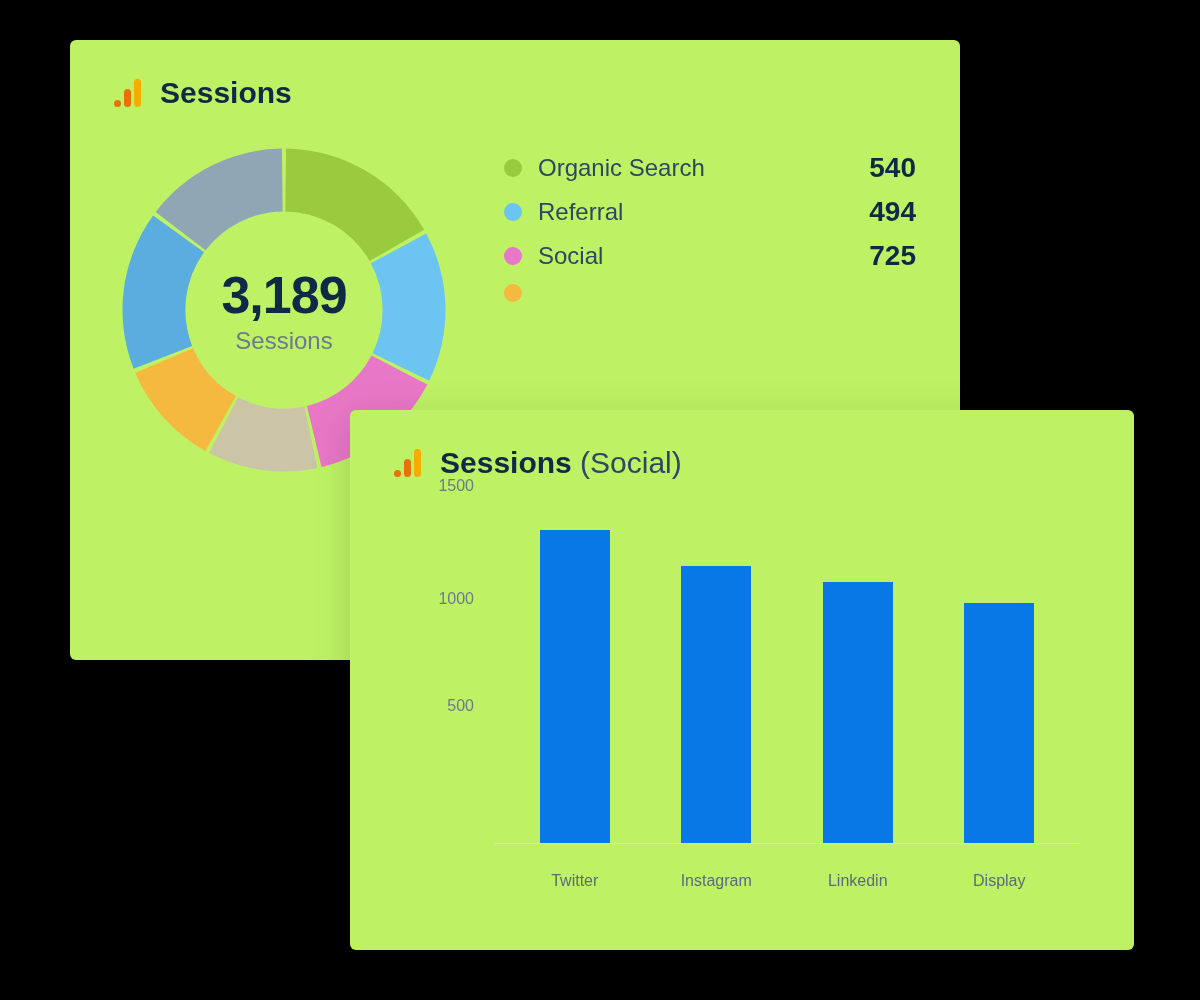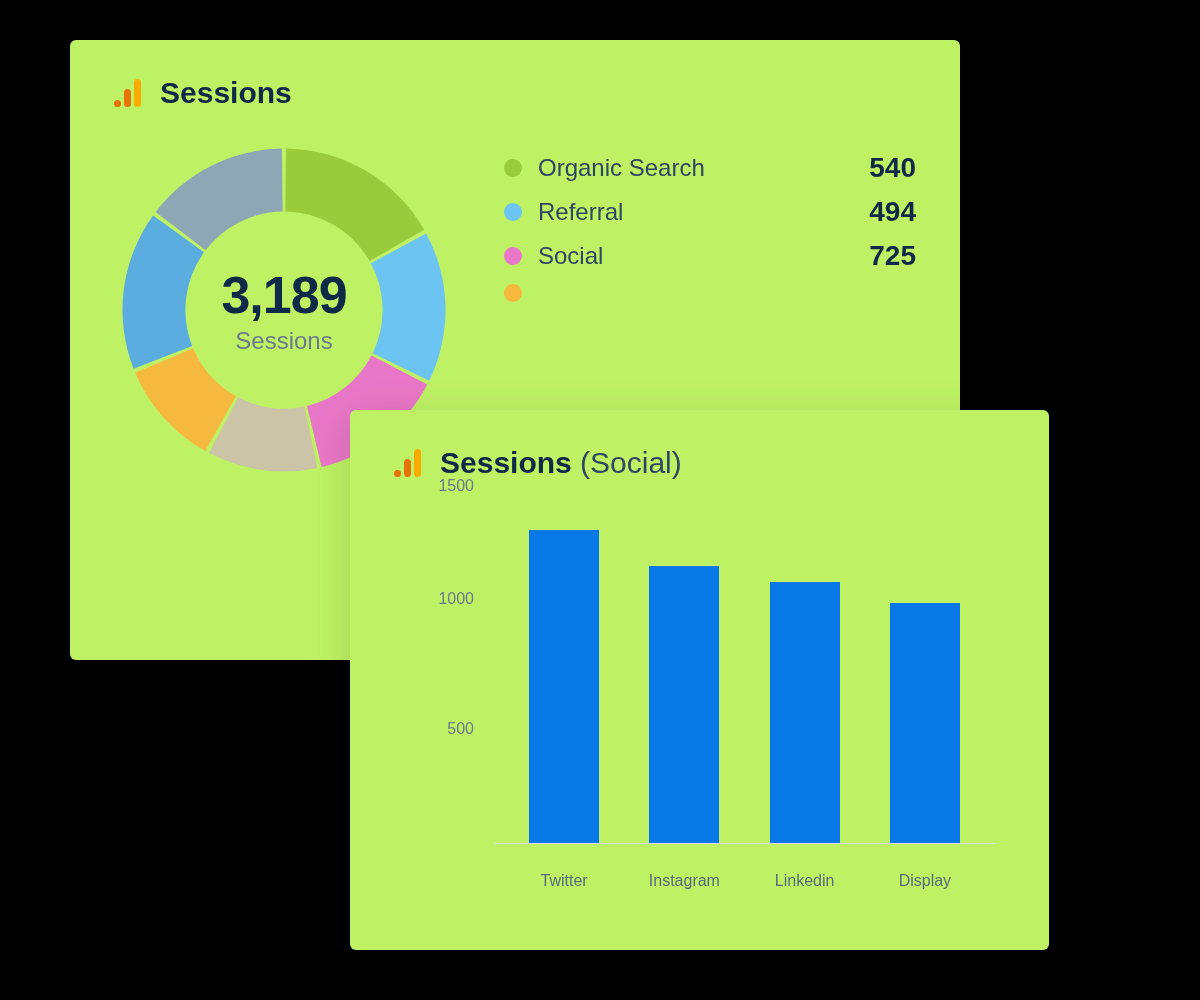--- a/index.html
+++ b/index.html
@@ -20,21 +20,21 @@
   .card-sessions {
     left: 70px;
     top: 40px;
     width: 890px;
     height: 620px;
     padding: 36px 44px;
   }
   .card-social {
     left: 350px;
     top: 410px;
-    width: 699px;
+    width: 784px;
     height: 540px;
     padding: 36px 44px 20px 44px;
   }
   .card-header {
     display: flex;
     align-items: center;
     gap: 18px;
     margin-bottom: 24px;
   }
   .ga-icon {
@@ -252,21 +252,21 @@
       <span class="dot"></span>
         <span class="bar-m"></span>
         <span class="bar-t"></span>
     </div>
     <div class="card-title">
       <span>Sessions</span><span class="thin"> (Social)</span>
     </div>
   </div>
   <div class="bar-chart">
     <div class="y-axis" id="y-axis">
-        <div class="y-tick" style="bottom: 97px; top: auto;">500</div>
+        <div class="y-tick" style="bottom: 120px; top: auto;">500</div>
         <div class="y-tick" style="bottom: 226.667px; top: auto;">1000</div>
         <div class="y-tick" style="bottom: 340px; top: auto;">1500</div>
       </div>
     <div class="plot" id="plot">
         <div class="bar" style="height: 312.8px; background: rgb(8, 120, 230);"></div>
         <div class="bar" style="height: 276.533px; background: rgb(8, 120, 230);"></div>
         <div class="bar" style="height: 260.667px; background: rgb(8, 120, 230);"></div>
         <div class="bar" style="height: 240.267px; background: rgb(8, 120, 230);"></div>
       </div>
     <div class="x-labels" id="x-labels">

